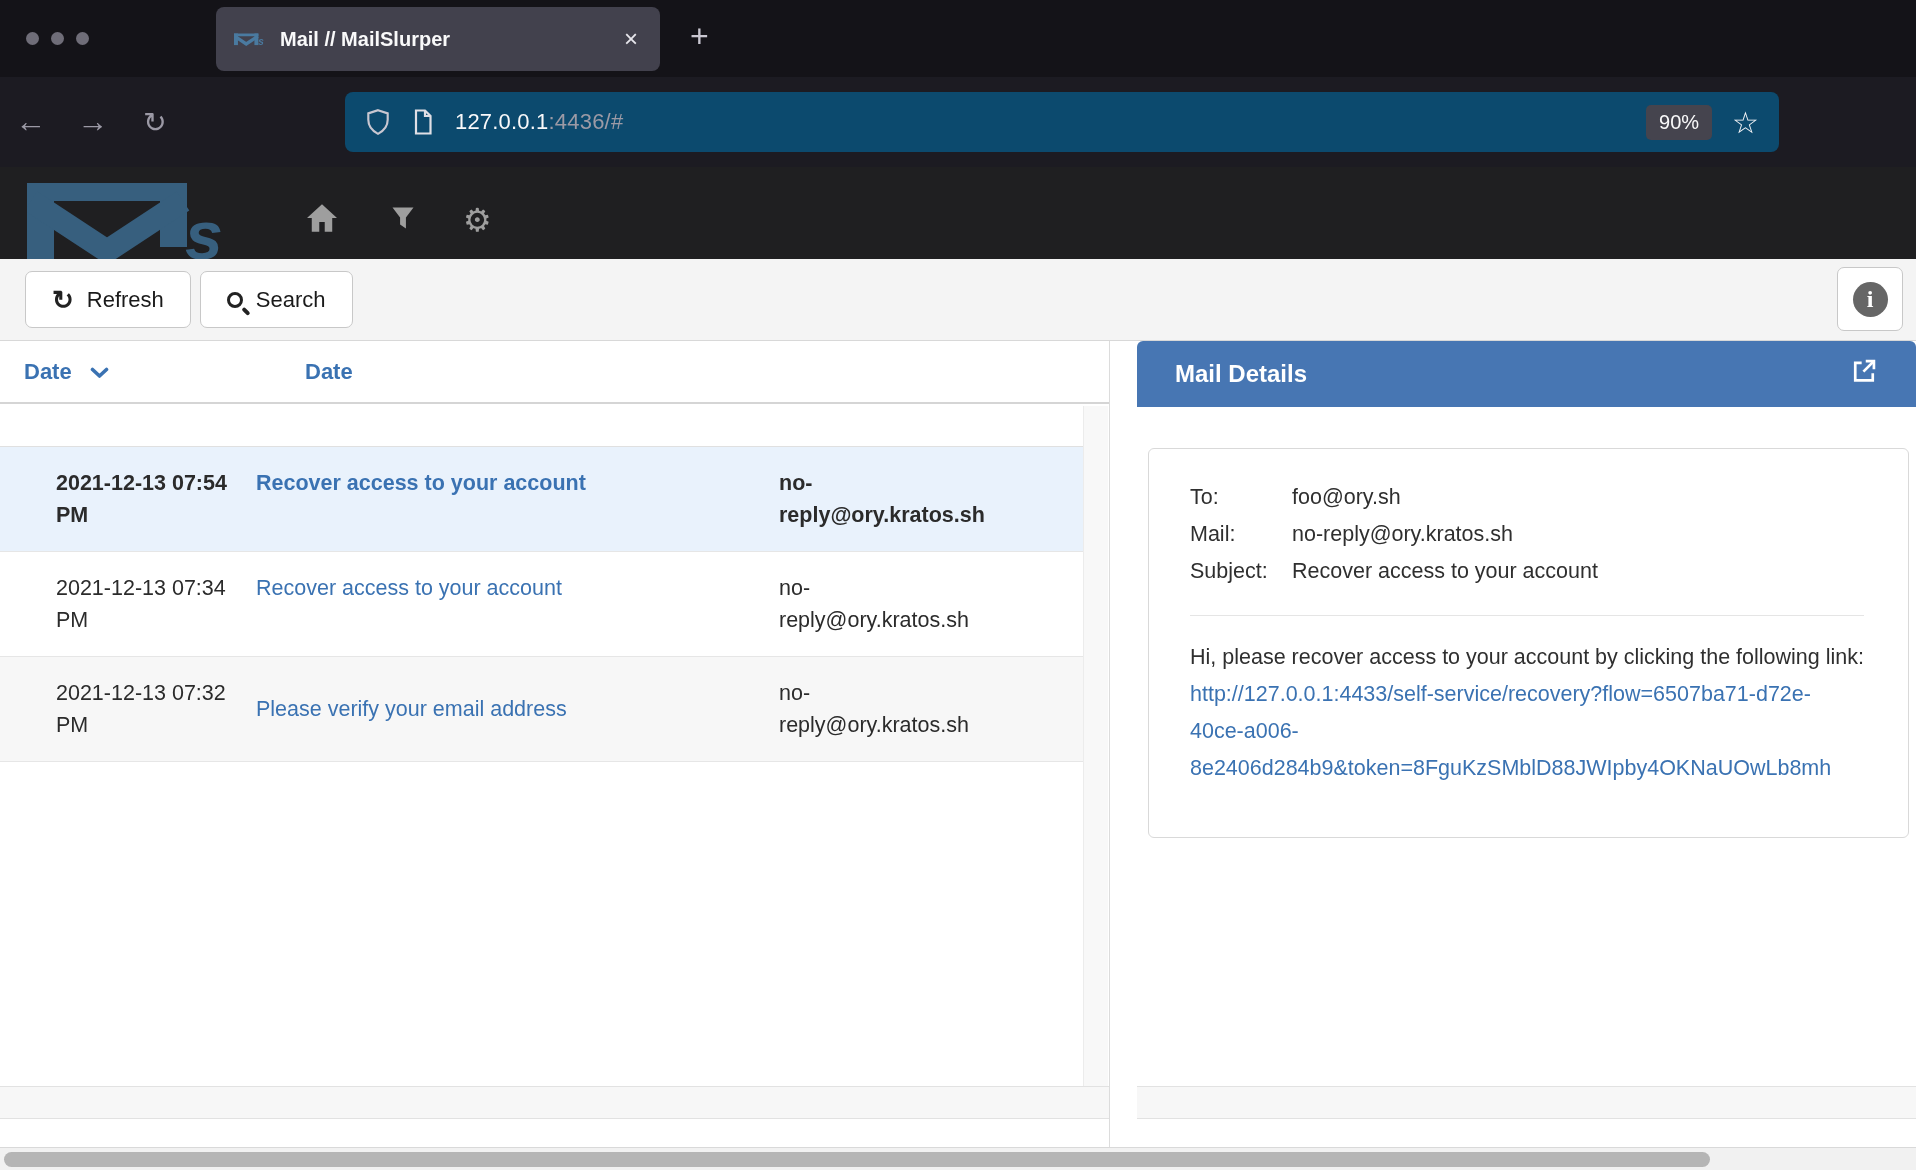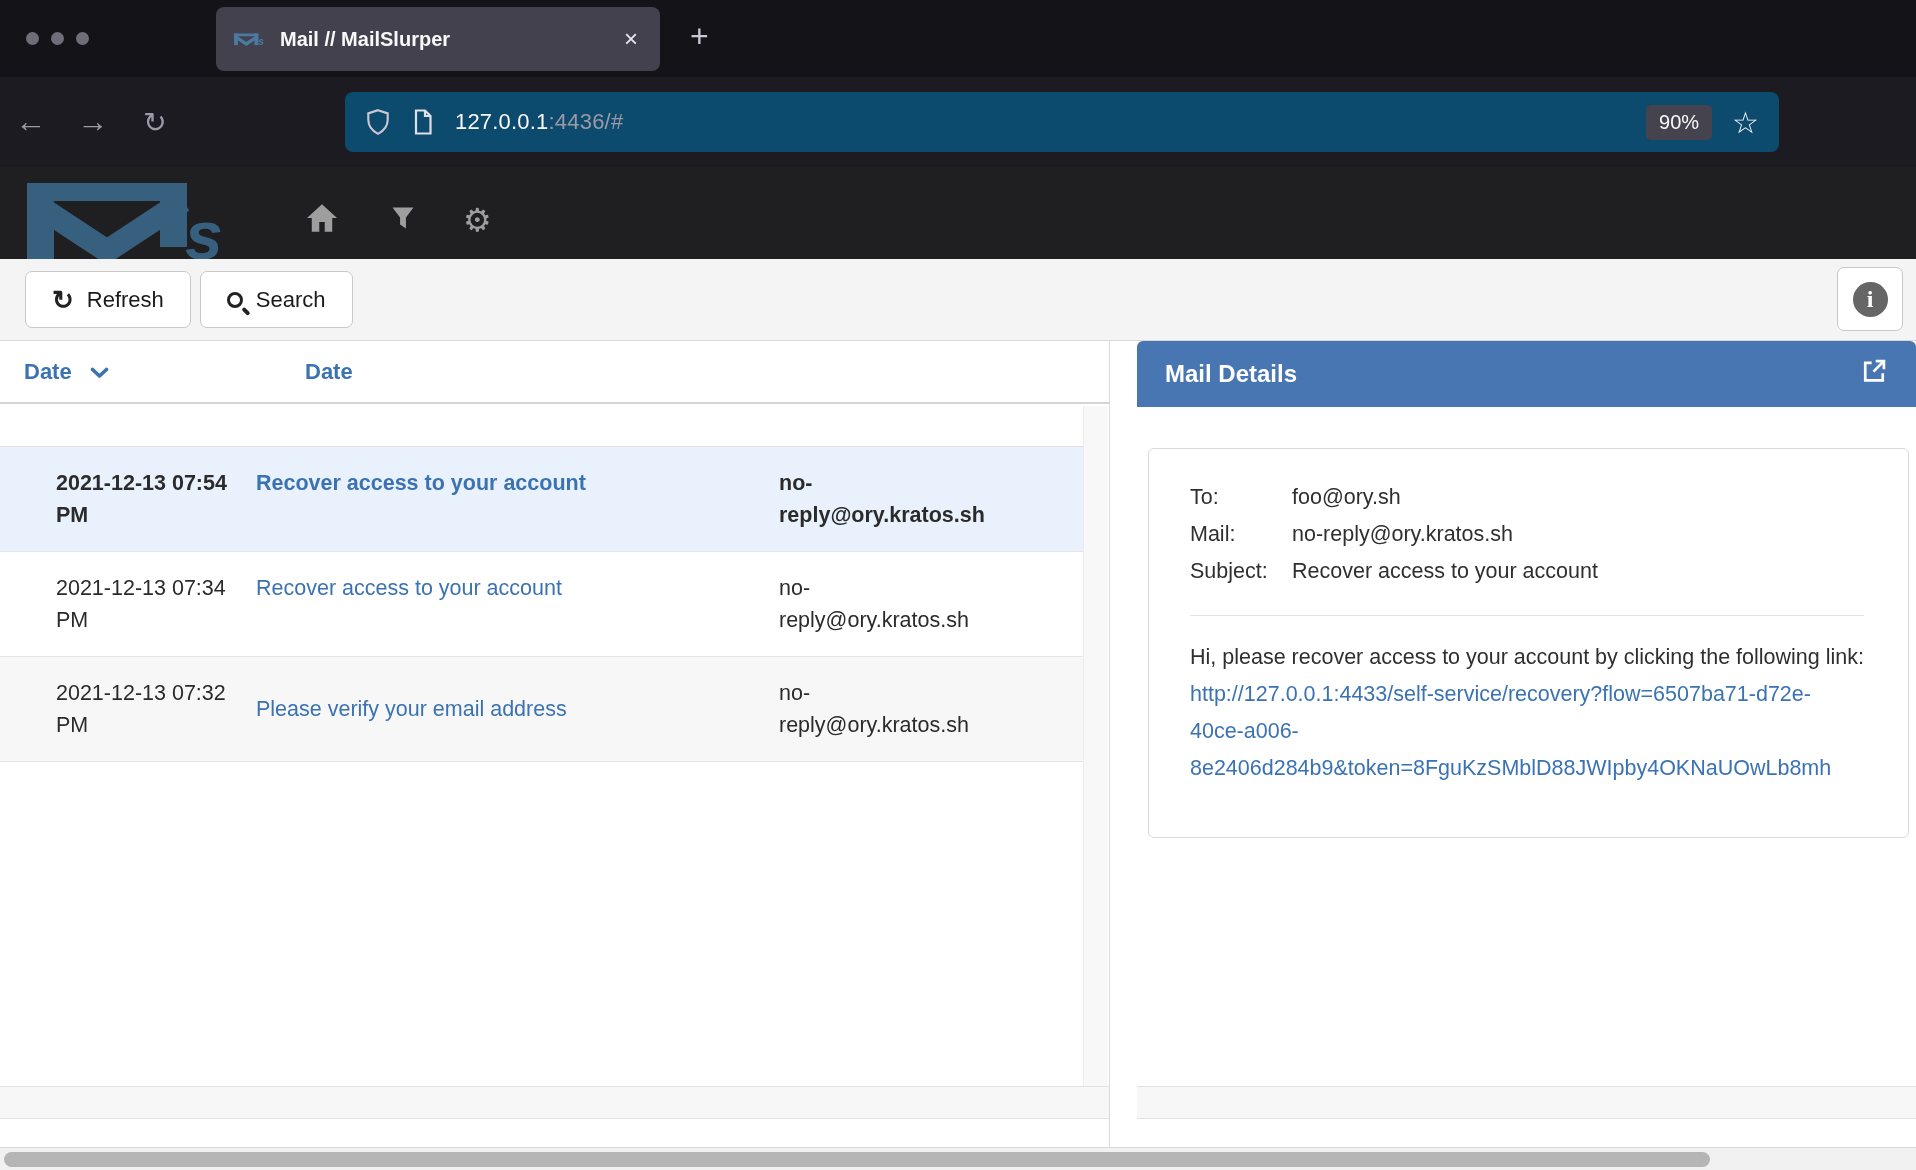--- a/index.html
+++ b/index.html
@@ -89,21 +89,21 @@
   .mailrow.alt { background:#f7f7f7;align-items:center; }
   .subj-link { color:#3a72b2; text-decoration:none; cursor:pointer; }
   .vtrack { position:absolute; right:1px; top:65px; width:25px; height:680px;
     background:#f8f8f8; border-left:1px solid #ececec; }
   .htrack { position:absolute; left:0; bottom:28px; width:100%; height:33px;
     background:#f7f7f7; border-top:1px solid #e2e2e2; border-bottom:1px solid #e2e2e2; }
 
   .right-pane { position:absolute; left:1137px; top:0; width:779px; height:100%; }
   .panel-header { position:absolute; left:0; top:0; width:779px; height:66px;
     background:#4776b3; border-radius:6px 6px 0 0; display:flex; align-items:center;
-    color:#fff; font-size:24px; font-weight:bold; padding:0 28px; }
+    color:#fff; font-size:24px; font-weight:bold; padding:0 38px; }
   .panel-header .spacer { flex:1; }
   .detail-card { position:absolute; left:11px; top:107px; width:761px; height:390px;
     background:#fff; border:1px solid #d9d9d9; border-radius:6px;
     padding:30px 44px 30px 41px; font-size:21.5px; color:#2f2f2f; }
   .field-row { display:flex; line-height:37px; }
   .field-label { width:102px; }
   .detail-card hr { border:none; border-top:1px solid #e5e5e5; margin:25px 0 23px 0; }
   .mail-body { line-height:37px; }
   .body-link { color:#3a72b2; overflow-wrap:anywhere; cursor:pointer; }
 

